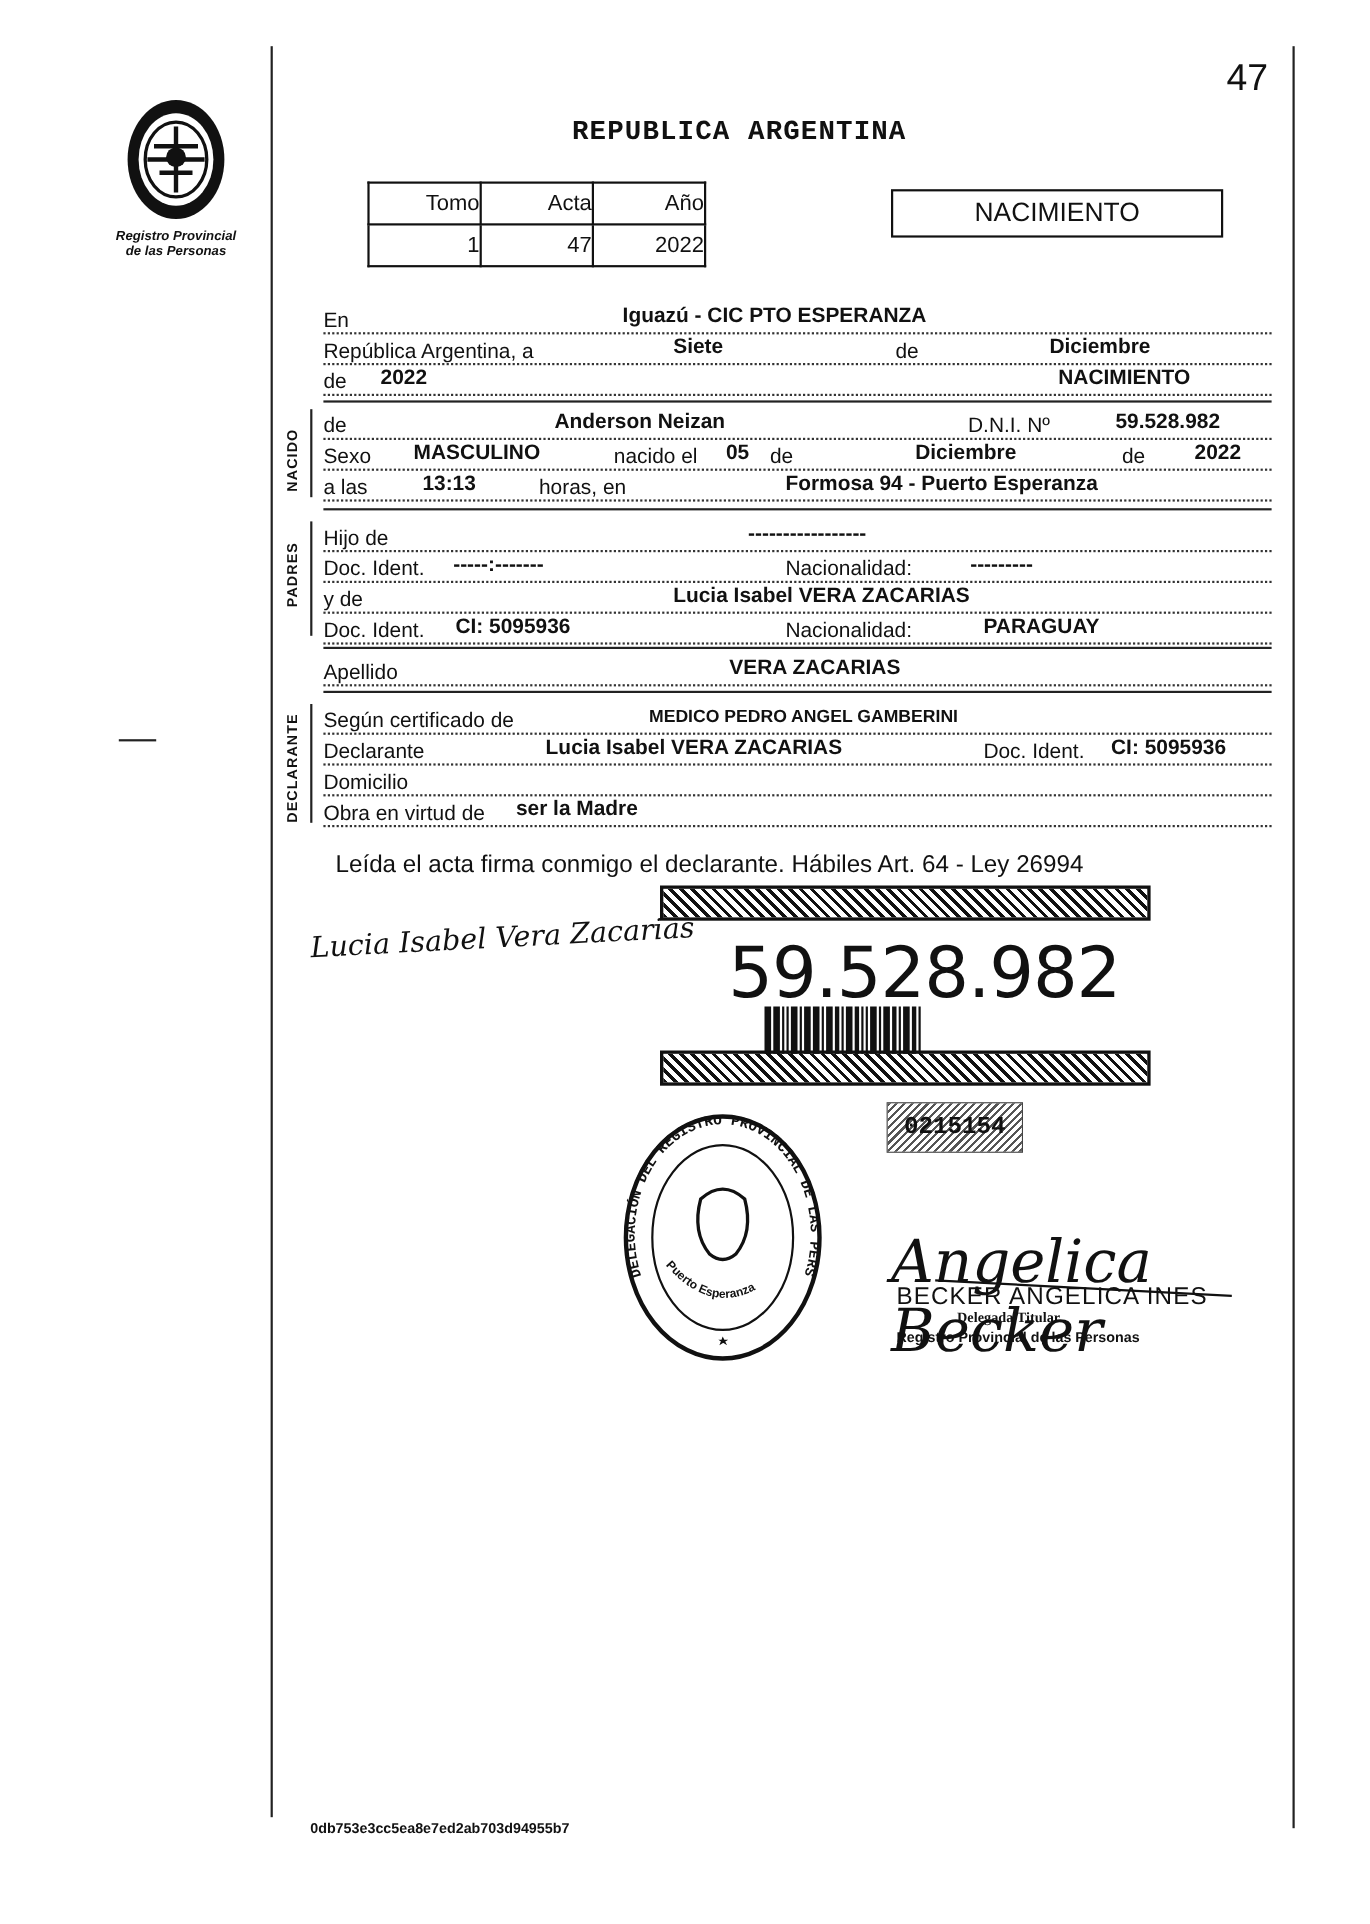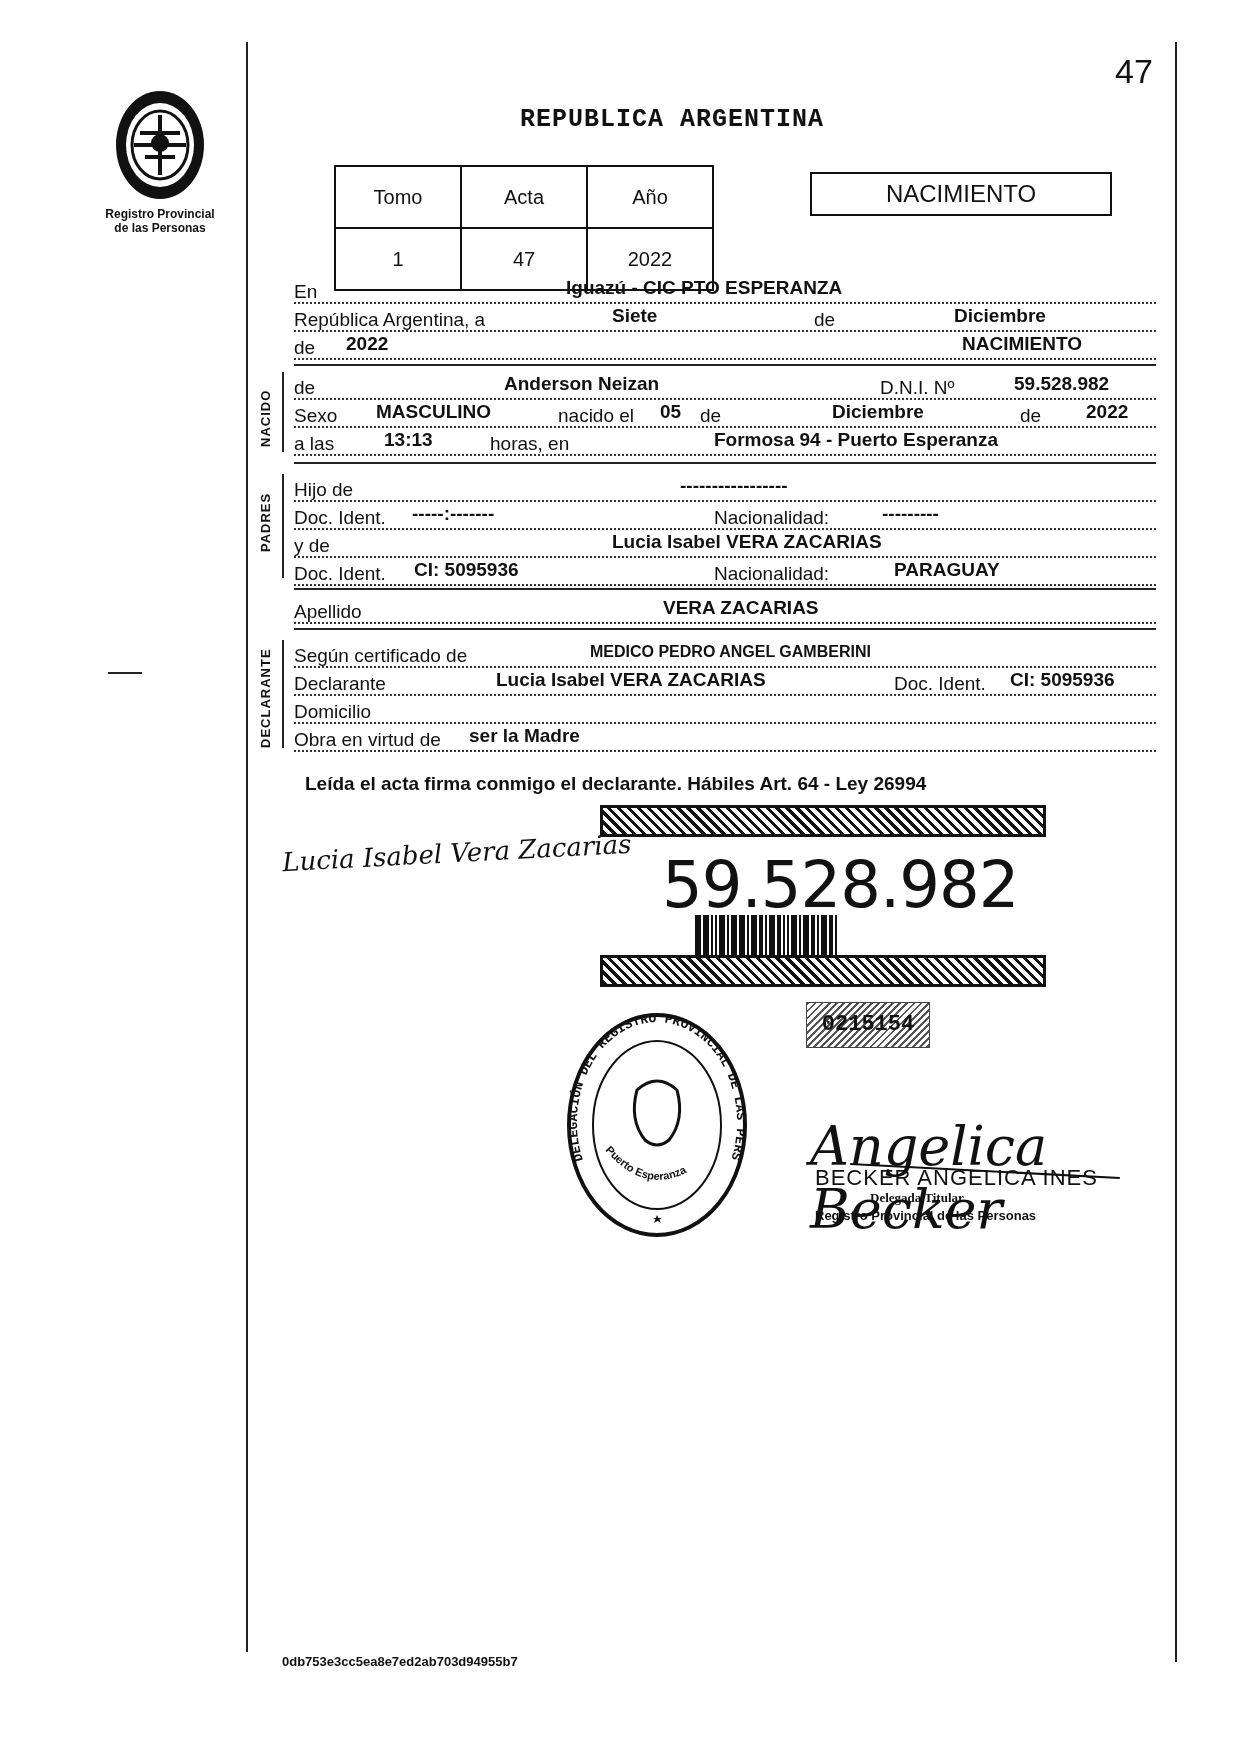--- a/index.html
+++ b/index.html
@@ -1,34 +1,34 @@
 <!DOCTYPE html>
 <html><head>
 <meta charset="utf-8">
 <style>
   html, body { margin:0; padding:0; background:#ffffff; }
   body { width:1245px; height:1749px; position:relative; overflow:hidden; font-family:"Liberation Sans", sans-serif; color:#111; }
   .abs { position:absolute; }
   .vline-left { left:246px; top:42px; width:2px; height:1610px; background:#222; }
   .vline-right { left:1175px; top:42px; width:2px; height:1620px; background:#222; }
   .page-num { left:1115px; top:52px; font-size:34px; }
-  .logo { left:95px; top:85px; width:130px; text-align:center; }
+  .logo { left:95px; top:85px; width:130px; text-align:center;font-style:italic; }
   .logo svg { display:block; margin:0 auto; }
   .logo-text { font-size:12px; font-weight:bold; line-height:14px; margin-top:4px; }
   .title { left:520px; top:105px; font-family:"Liberation Mono", monospace; font-weight:bold; font-size:25px; letter-spacing:1px; }
   .tat { left:334px; top:165px; border-collapse:collapse; font-size:20px; }
-  .tat td { border:2px solid #111; width:100px; text-align:center; height:36px; padding:12px; }
+  .tat td { border:2px solid #111; width:100px; text-align:right; height:36px; padding:0; }
   .type-box { left:810px; top:172px; width:298px; height:40px; border:2px solid #111; font-size:24px; text-align:center; line-height:40px; }
   .row { position:absolute; left:294px; width:862px; height:26px; font-size:19px; line-height:24px; border-bottom:2px dotted #333; white-space:nowrap; }
   .row .lbl { position:absolute; top:4px; }
   .row .val { position:absolute; top:0; font-weight:bold; font-size:19px; }
   .sep { position:absolute; left:294px; width:862px; height:2px; background:#222; }
   .vlabel { position:absolute; font-weight:bold; font-size:13px; transform:rotate(-90deg); transform-origin:left top; letter-spacing:1px; }
   .vbar { position:absolute; width:2px; background:#222; }
-  .legal { left:305px; top:773px; font-size:19px; font-weight:bold;text-align:right; }
+  .legal { left:305px; top:773px; font-size:22px; font-weight:normal;text-align:right; }
   .handsig { left:282px; top:838px; font-family:"DejaVu Serif", serif; font-style:italic; font-size:26px; transform:rotate(-3deg); }
   .stamp-band { position:absolute; left:600px; width:440px; height:26px; background:repeating-linear-gradient(45deg,#111 0 3px,#fff 3px 7px); border:3px solid #111; }
   .dni-big { left:662px; top:848px; font-size:64px; letter-spacing:-1px; font-family:"DejaVu Sans", sans-serif; }
   .barcode { left:695px; top:915px; width:245px; height:58px; display:flex; gap:2px; }
   .barcode span { background:#111; height:100%; }
   .serial { left:806px; top:1002px; width:122px; height:44px; border:1px solid #444; background:repeating-linear-gradient(135deg,#555 0 2px,#fff 2px 5px); font-family:"Liberation Mono", monospace; font-weight:bold; font-size:22px; text-align:center; line-height:44px; color:#111; }
   .seal { left:565px; top:1010px; width:185px; height:230px; }
   .official-sig { left:810px; top:1115px; font-family:"DejaVu Serif", serif; font-style:italic; font-size:54px; }
   .official-line { left:850px; top:1170px; width:270px; height:2px; background:#111; transform:rotate(3deg); }
   .official-name { left:815px; top:1165px; font-size:22px; letter-spacing:1px; }

